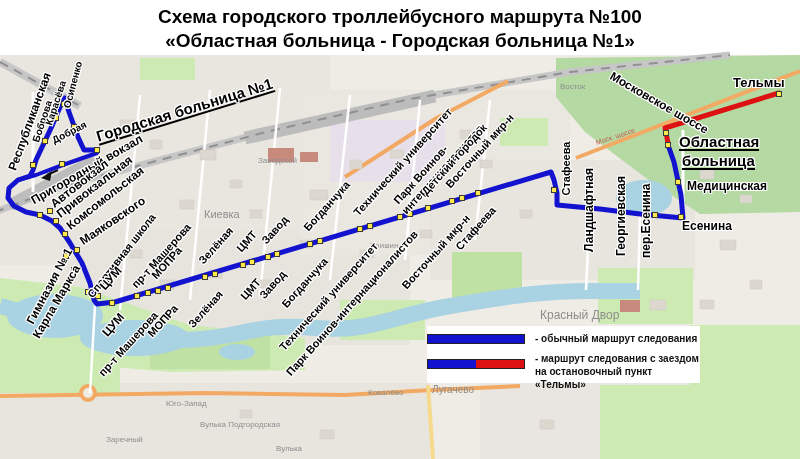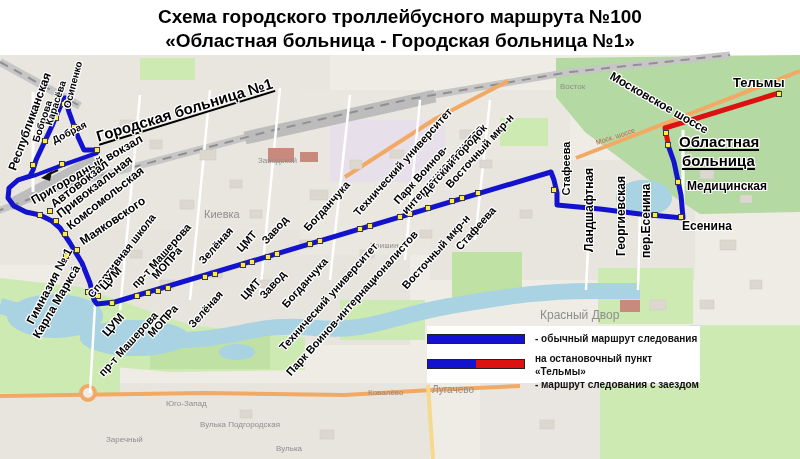--- a/index.html
+++ b/index.html
@@ -251,18 +251,18 @@
       <div class="mlbl" style="left: 432px; top: 386px; font-size: 10px; line-height: 8px; color: rgb(142, 142, 142);">Лугачево</div>
       <div class="mlbl" style="left: 368px; top: 389px; font-size: 8px; line-height: 8px; color: rgb(142, 142, 142);">Ковалёво</div>
       <div class="mlbl" style="left: 596px; top: 139px; font-size: 7px; line-height: 7px; color: rgb(192, 90, 74); transform: rotate(-18deg);">Моск. шоссе</div>
     </div>
 
   <div class="legend">
     <div class="leg-bar" style="left: 0px; top: 8px; background: rgb(18, 18, 207);" id="legbar1"></div>
     <div class="leg-text" style="left:108px;top:6px">- обычный маршрут следования</div>
     <div class="leg-bar" style="left: 0px; top: 33px; background: linear-gradient(90deg, rgb(18, 18, 207) 0px, rgb(18, 18, 207) 50%, rgb(221, 17, 17) 50%, rgb(221, 17, 17) 100%);" id="legbar2"></div>
     <div class="leg-text" style="left:108px;top:26px">
+      <div>- маршрут следования с заездом</div>
       <div>на остановочный пункт «Тельмы»</div>
-      <div>- маршрут следования с заездом</div>
     </div>
   </div>
 
 </div>
 
 </body></html>

